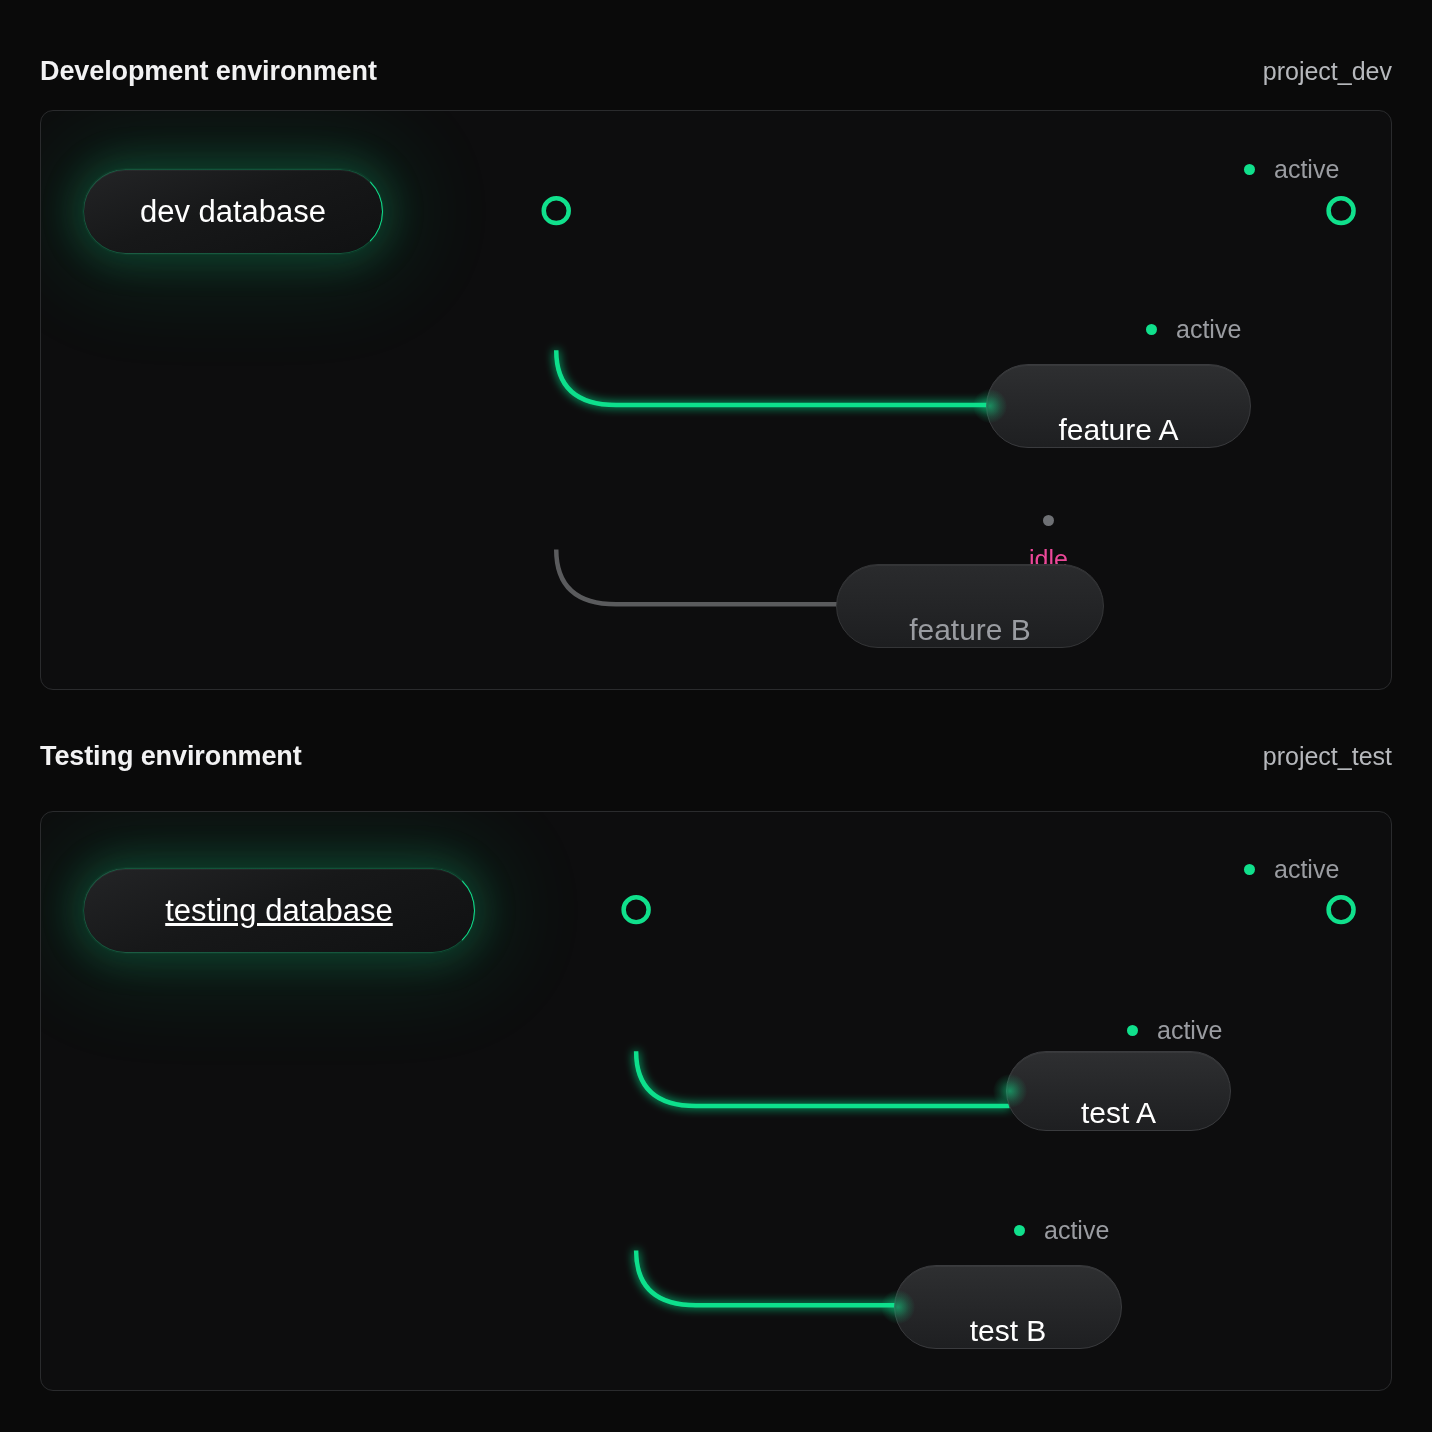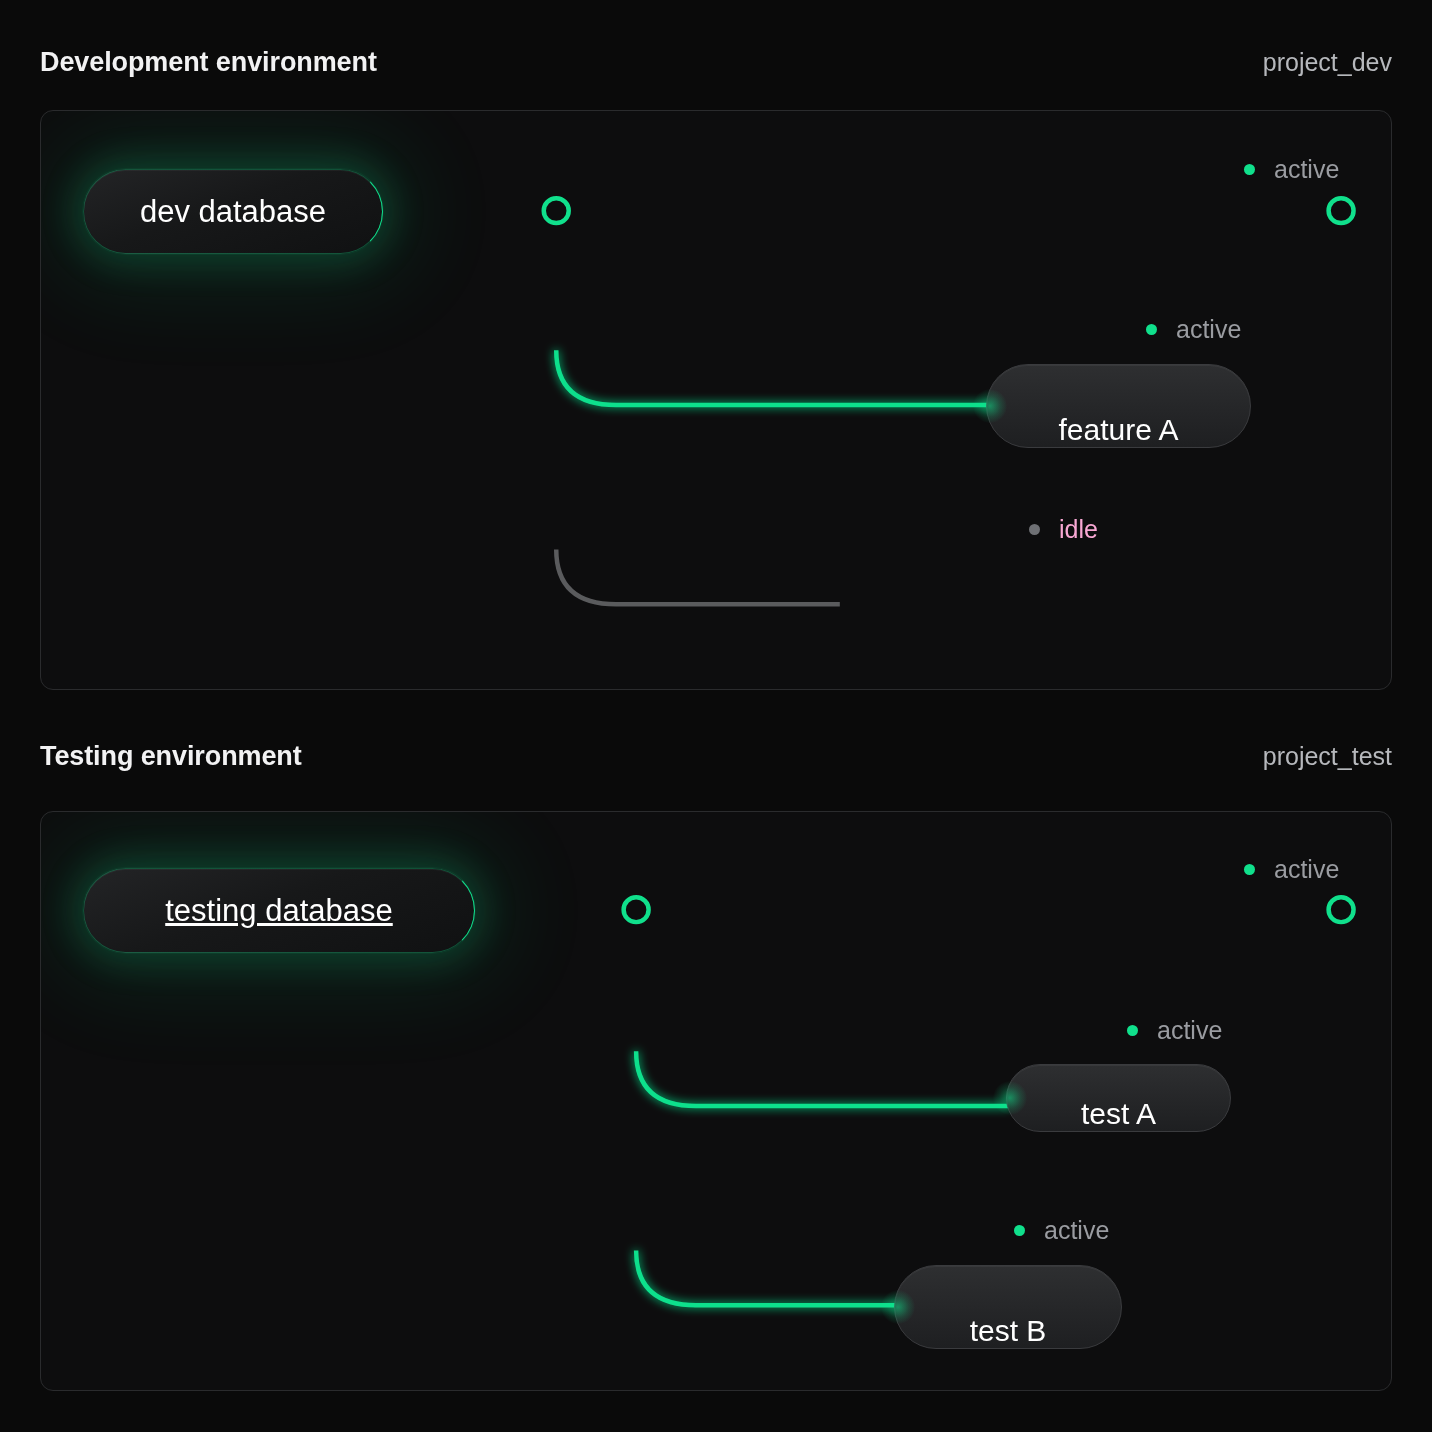--- a/index.html
+++ b/index.html
@@ -145,28 +145,28 @@
     z-index: 3;
   }
   .status .dot {
     width: 11px;
     height: 11px;
     border-radius: 50%;
     background: #10e08c;
     flex: 0 0 auto;
   }
   .status.idle .dot { background: #6e7074; }
-  .status.idle      { color: #f9a8d4; }
+  .status.idle      { color: #ec4899; flex-direction: column; }
 </style>
 </head>
 <body>
 
 <div class="page">
 
-  <div class="section-head" style="top:47px;gap:41px;">
+  <div class="section-head" style="top:56px;gap:41px;">
     <div class="section-title">Development environment</div>
     <div class="section-tag">project_dev</div>
   </div>
 
   <div class="panel" id="panel-dev">
 
     <svg class="wires" viewBox="0 0 1352 580" preserveAspectRatio="none">
       <defs>
         <linearGradient id="trunkFadeDev" x1="0" y1="0" x2="0" y2="1">
           <stop offset="0%" stop-color="#10e08c"></stop>
@@ -211,20 +211,23 @@
       <span>active</span>
     </div>
     <div class="node leaf active" style="left:945px; top:253px; width:265px; height:84px;">
       <span>feature A</span>
     </div>
 
     <div class="status idle" style="left:988px; top:404px;">
       <span class="dot"></span>
       <span>idle</span>
     </div>
+    <div class="node leaf idle" style="left:795px; top:453px; width:268px; height:84px;">
+      <span>feature B</span>
+    </div>
 
   </div>
 
   <div class="section-head" style="top:741px;">
     <div class="section-title">Testing environment</div>
     <div class="section-tag">project_test</div>
   </div>
 
   <div class="panel" id="panel-test">
 
@@ -257,21 +260,21 @@
 
     <div class="status" style="left:1203px; top:43px;">
       <span class="dot"></span>
       <span>active</span>
     </div>
 
     <div class="status" style="left:1086px; top:204px;">
       <span class="dot"></span>
       <span>active</span>
     </div>
-    <div class="node leaf active" style="left:965px; top:252px; width:225px; height:68px;">
+    <div class="node leaf active" style="left:965px; top:239px; width:225px; height:80px;">
       <span>test A</span>
     </div>
 
     <div class="status" style="left:973px; top:404px;">
       <span class="dot"></span>
       <span>active</span>
     </div>
     <div class="node leaf active" style="left:853px; top:453px; width:228px; height:84px;">
       <span>test B</span>
     </div>

